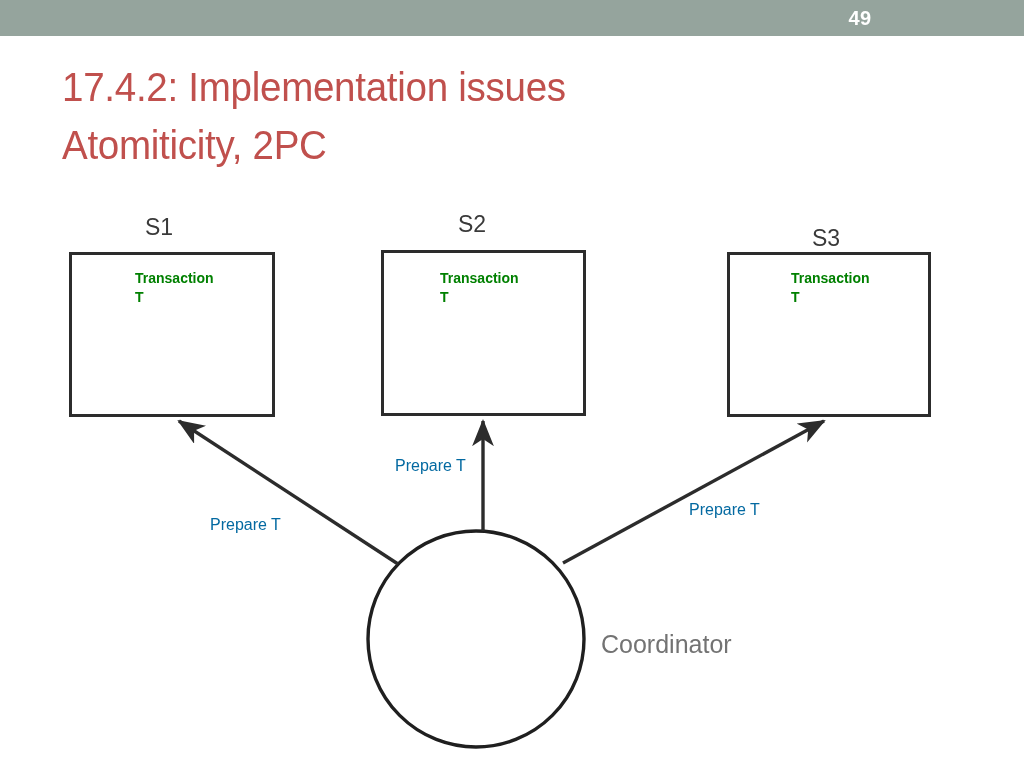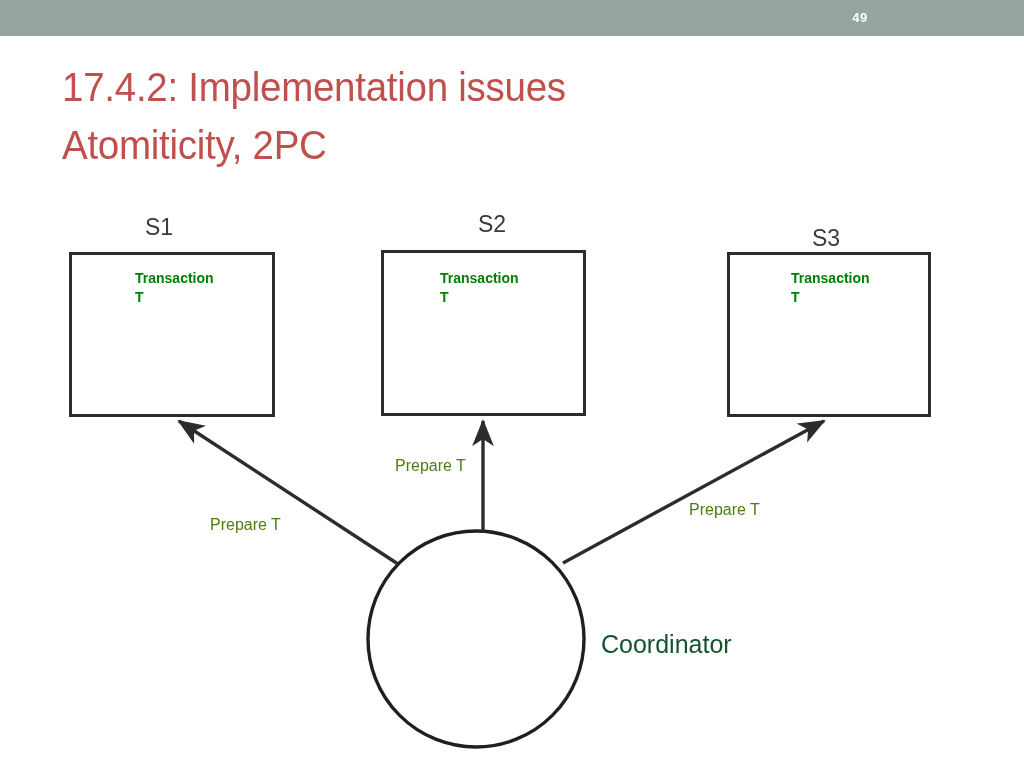--- a/index.html
+++ b/index.html
@@ -25,21 +25,21 @@
     background: #95a49d;
   }
   #slide-number {
     position: absolute;
     left: 830px;
     top: 7px;
     width: 60px;
     text-align: center;
     color: #ffffff;
     font-family: "Liberation Sans", sans-serif;
-    font-size: 13px;
+    font-size: 20px;
     font-weight: bold;
     letter-spacing: 0.5px;
     line-height: 22px;
   }
 
   
   #slide-title {
     position: absolute;
     left: 62px;
     top: 58px;
@@ -96,31 +96,31 @@
     font-weight: bold;
     line-height: 19px;
     white-space: pre-line;
   }
 
   
   #coordinator-label {
     position: absolute;
     left: 601px;
     top: 629px;
-    color: #14532d;
+    color: #737373;
     font-family: "Liberation Sans", sans-serif;
     font-size: 25px;
     line-height: 30px;
     white-space: nowrap;
   }
 
   
   .msg-label {
     position: absolute;
-    color: #4d7c0f;
+    color: #0369a1;
     font-family: "Liberation Sans", sans-serif;
     font-size: 16px;
     line-height: 20px;
     white-space: nowrap;
   }
 </style>
 </head>
 <body>
 
 <div id="header-band"></div>
@@ -148,21 +148,21 @@
   </svg>
 
   <div class="server-node">
     <div class="server-label" style="left:145px; top:214px;">S1</div>
     <div class="server-box" style="left:69px; top:252px; width:206px; height:165px;"></div>
     <div class="txn-label" style="left:135px; top:269px; width:160px;">Transaction
 T</div>
   </div>
 
   <div class="server-node">
-    <div class="server-label" style="left:458px; top:211px;margin-left:20px;">S2</div>
+    <div class="server-label" style="left:458px; top:211px;">S2</div>
     <div class="server-box" style="left:381px; top:250px; width:205px; height:166px;"></div>
     <div class="txn-label" style="left:440px; top:269px; width:160px;">Transaction
 T</div>
   </div>
 
   <div class="server-node">
     <div class="server-label" style="left:812px; top:225px;">S3</div>
     <div class="server-box" style="left:727px; top:252px; width:204px; height:165px;"></div>
     <div class="txn-label" style="left:791px; top:269px; width:160px;">Transaction
 T</div>

